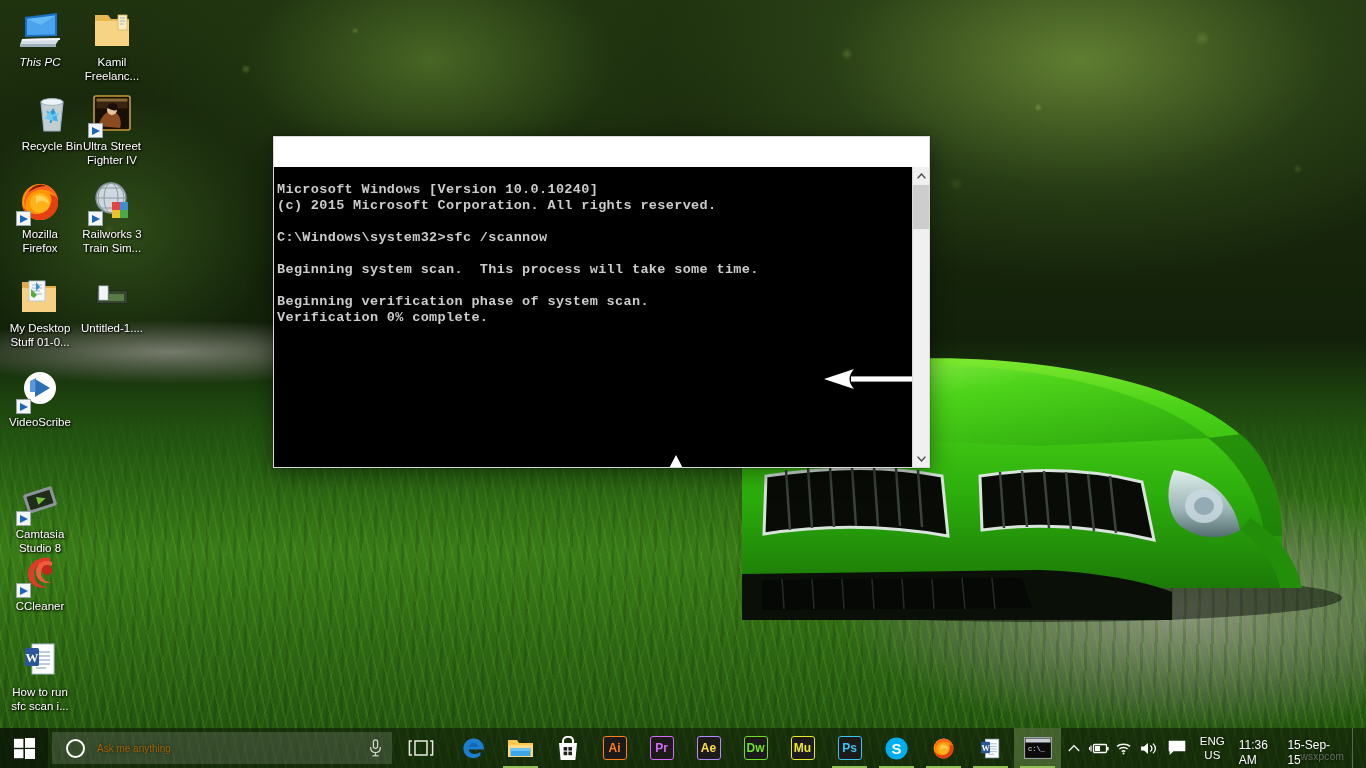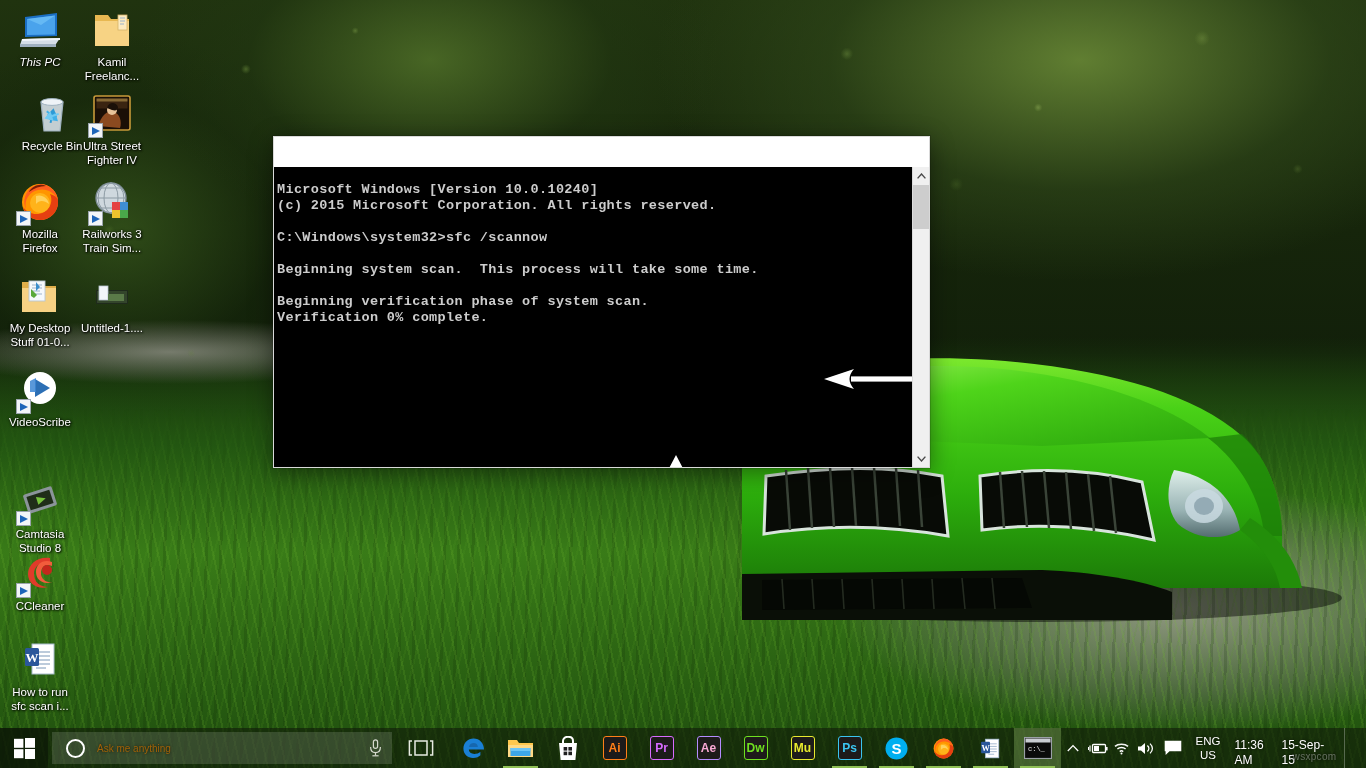--- a/index.html
+++ b/index.html
@@ -241,21 +241,21 @@
   .taskapp.active { background: rgba(140,180,100,.38); }
   .cc-tile {
     width: 24px; height: 24px;
     border-radius: 3px;
     background: #1d1b1a;
     display: flex; align-items: center; justify-content: center;
     font-size: 12px; font-weight: bold;
     font-family: "Liberation Sans", sans-serif;
   }
 
-  #tray { margin-left: auto; display: flex; align-items: center; height: 40px; padding-right: 14px; }
+  #tray { margin-left: auto; display: flex; align-items: center; height: 40px; padding-right: 6px; }
   .tray-ico {
     width: 26px; height: 40px;
     display: flex; align-items: center; justify-content: center;
     cursor: default;
   }
   #tray-lang {
     display: flex; flex-direction: column; align-items: center; justify-content: center;
     height: 40px; padding: 0 8px; cursor: default;
     font-size: 11.5px; color: #fff; line-height: 14px;
     text-shadow: 0 0 3px rgba(0,0,0,.8);
@@ -655,21 +655,21 @@
         </svg>
       </div>
 
       <div class="taskapp">
         <div class="cc-tile" style="border:1.8px solid #ff7f18; color:#ff7f18;">Ai</div>
       </div>
       <div class="taskapp">
         <div class="cc-tile" style="border:1.8px solid #d86bff; color:#d86bff;">Pr</div>
       </div>
       <div class="taskapp">
-        <div class="cc-tile" style="border:1.8px solid #b48cff; color:#f9a8d4;">Ae</div>
+        <div class="cc-tile" style="border:1.8px solid #b48cff; color:#fde047;">Ae</div>
       </div>
       <div class="taskapp">
         <div class="cc-tile" style="border:1.8px solid #6fe020; color:#6fe020;">Dw</div>
       </div>
       <div class="taskapp">
         <div class="cc-tile" style="border:1.8px solid #e8ea2e; color:#e8ea2e;">Mu</div>
       </div>
       <div class="taskapp running">
         <div class="cc-tile" style="border:1.8px solid #3bc4f0; color:#3bc4f0;">Ps</div>
       </div>

